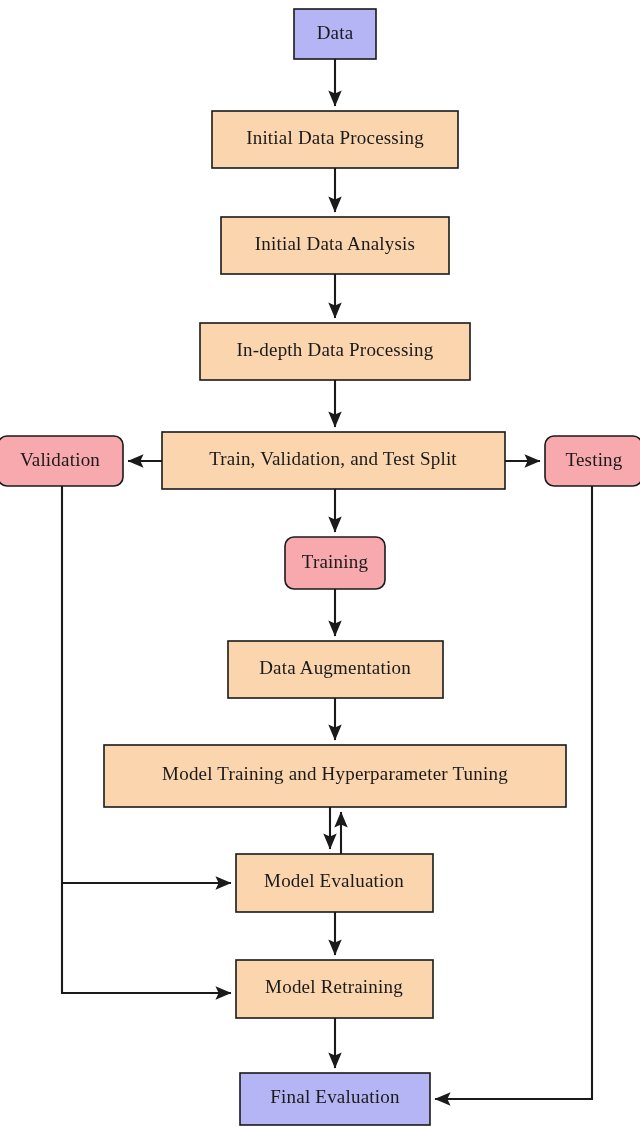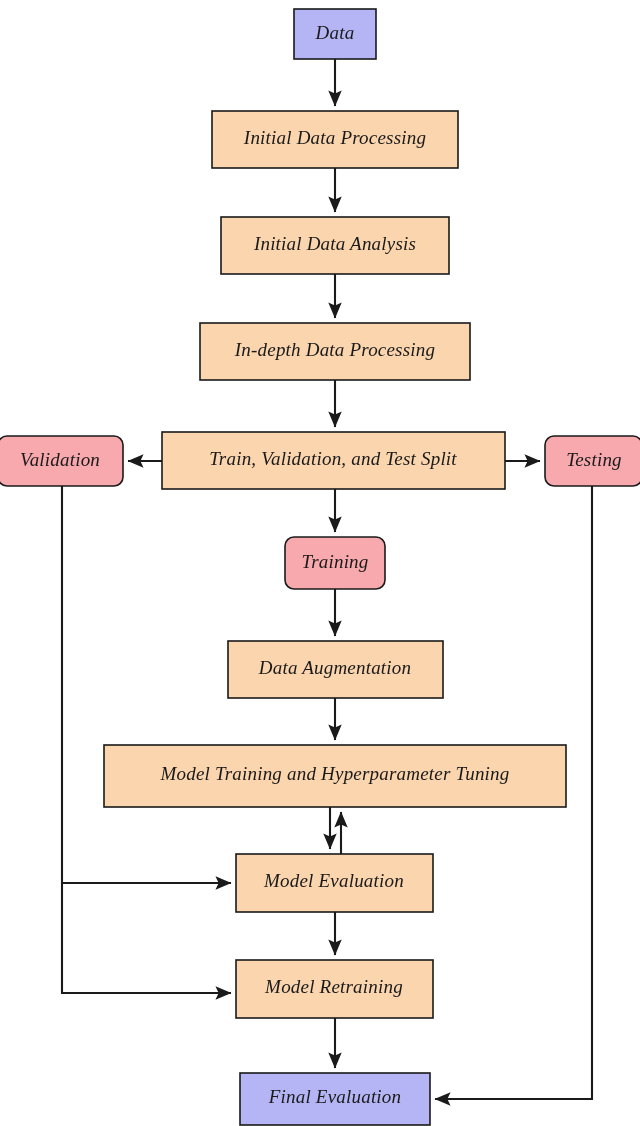--- a/index.html
+++ b/index.html
@@ -11,21 +11,20 @@
     width: 640px;
     height: 1126px;
     font-family: "Liberation Serif", "DejaVu Serif", serif;
     overflow: hidden;
   }
   #diagram {
     position: relative;
     width: 640px;
     height: 990px;
     background: #ffffff;
-    font-style: italic;
   }
   svg.flow {
     position: absolute;
     top: 0;
     left: 0;
     width: 640px;
     height: 1126px;
   }
   .node-rect {
     stroke: #1a1a1a;

